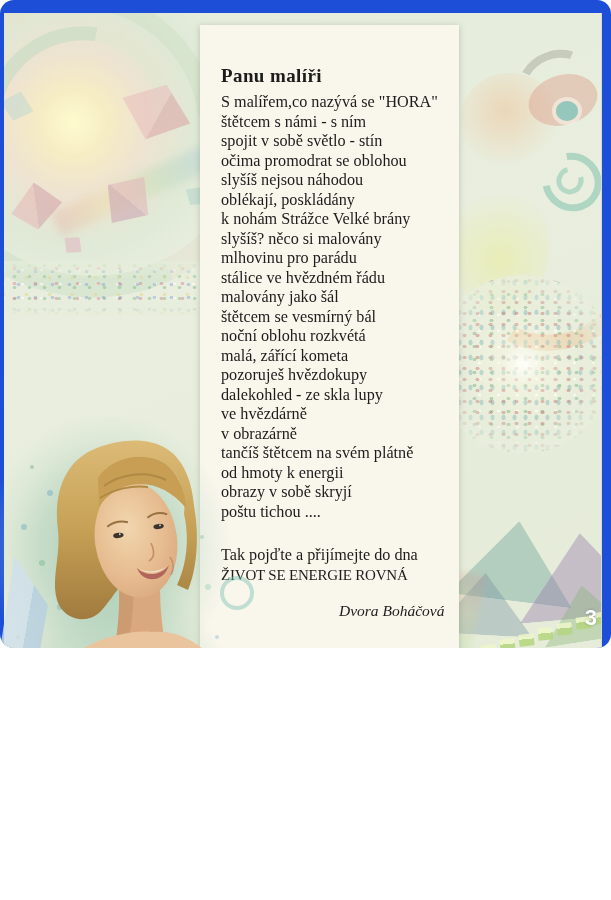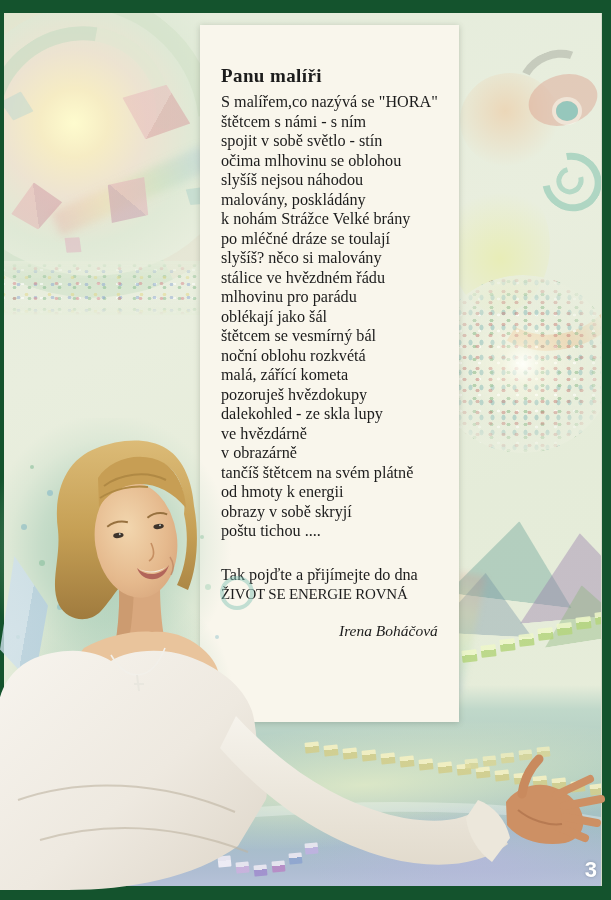--- a/index.html
+++ b/index.html
@@ -1,18 +1,18 @@
 <!DOCTYPE html>
 <html><head>
 <meta charset="utf-8">
 <style>
   html,body{margin:0;padding:0;}
   body{width:611px;height:900px;overflow:hidden;background:#ffffff;
        font-family:"Liberation Serif", serif;}
-  .page{position:relative;width:611px;height:900px;background:#14532d;overflow:hidden;}
+  .page{position:relative;width:611px;height:648px;background:#1d4ed8;overflow:hidden;border-radius:14px;}
 
   
   .art{position:absolute;left:4px;top:13px;width:597px;height:873px;overflow:hidden;
        background:linear-gradient(160deg,#e4ecdb 0%,#e9eede 35%,#e5ecd9 60%,#e7edda 100%);
        border-right:1px solid rgba(0,0,0,0.07);}
   .art *{position:absolute;}
 
   
   .glow{left:-105px;top:-60px;width:350px;height:340px;border-radius:50%;
         background:radial-gradient(circle at 50% 50%,rgba(255,252,205,.95) 0%,rgba(250,236,190,.8) 14%,rgba(246,216,196,.45) 30%,rgba(205,224,198,.3) 50%,rgba(205,224,198,0) 70%);}
@@ -212,46 +212,45 @@
         <div style="position: absolute; left: 301px; top: 830px; width: 13px; height: 11px; background: linear-gradient(rgb(232, 230, 240) 0px, rgb(232, 230, 240) 42%, rgb(190, 178, 224) 42%, rgb(190, 178, 224) 100%); transform: rotate(-6deg); border-radius: 1px; opacity: 0.95;"></div>
       </div>
   </div>
 
   <div class="panel" style="background: rgb(249, 246, 236); color: rgb(28, 28, 28);">
     <h2 class="poem-title">Panu malíři</h2>
     <div class="poem-body">
         <div class="poem-line">S malířem,co nazývá se "HORA"</div>
         <div class="poem-line">štětcem s námi - s ním</div>
         <div class="poem-line">spojit v sobě světlo - stín</div>
-        <div class="poem-line">očima mlhovinu se oblohou</div>
+        <div class="poem-line">očima promodrat se oblohou</div>
         <div class="poem-line">slyšíš nejsou náhodou</div>
-        <div class="poem-line">malovány, poskládány</div>
+        <div class="poem-line">oblékají, poskládány</div>
         <div class="poem-line">k nohám Strážce Velké brány</div>
-        <div class="poem-line">po mléčné dráze se toulají</div>
         <div class="poem-line">slyšíš? něco si malovány</div>
+        <div class="poem-line">mlhovinu pro parádu</div>
         <div class="poem-line">stálice ve hvězdném řádu</div>
-        <div class="poem-line">mlhovinu pro parádu</div>
-        <div class="poem-line">oblékají jako šál</div>
+        <div class="poem-line">malovány jako šál</div>
         <div class="poem-line">štětcem se vesmírný bál</div>
         <div class="poem-line">noční oblohu rozkvétá</div>
         <div class="poem-line">malá, zářící kometa</div>
         <div class="poem-line">pozoruješ hvězdokupy</div>
         <div class="poem-line">dalekohled - ze skla lupy</div>
         <div class="poem-line">ve hvězdárně</div>
         <div class="poem-line">v obrazárně</div>
         <div class="poem-line">tančíš štětcem na svém plátně</div>
         <div class="poem-line">od hmoty k energii</div>
         <div class="poem-line">obrazy v sobě skryjí</div>
         <div class="poem-line">poštu tichou ....</div>
       </div>
     <div class="finale">
         <div class="poem-line">Tak pojďte a přijímejte do dna</div>
         <div class="poem-line">ŽIVOT SE ENERGIE ROVNÁ</div>
       </div>
-    <div class="signature">Irena Boháčová</div>
+    <div class="signature">Dvora Boháčová</div>
   </div>
 
   <div class="backdrop"></div>
   <div class="bd-dots"></div>
   <div class="bd-crystal"></div>
   <div class="ring"></div>
 
   <svg class="woman-svg" viewBox="0 0 611 900">
     <defs>
       <linearGradient id="hairGrad" x1="0" y1="0" x2="0" y2="1">

